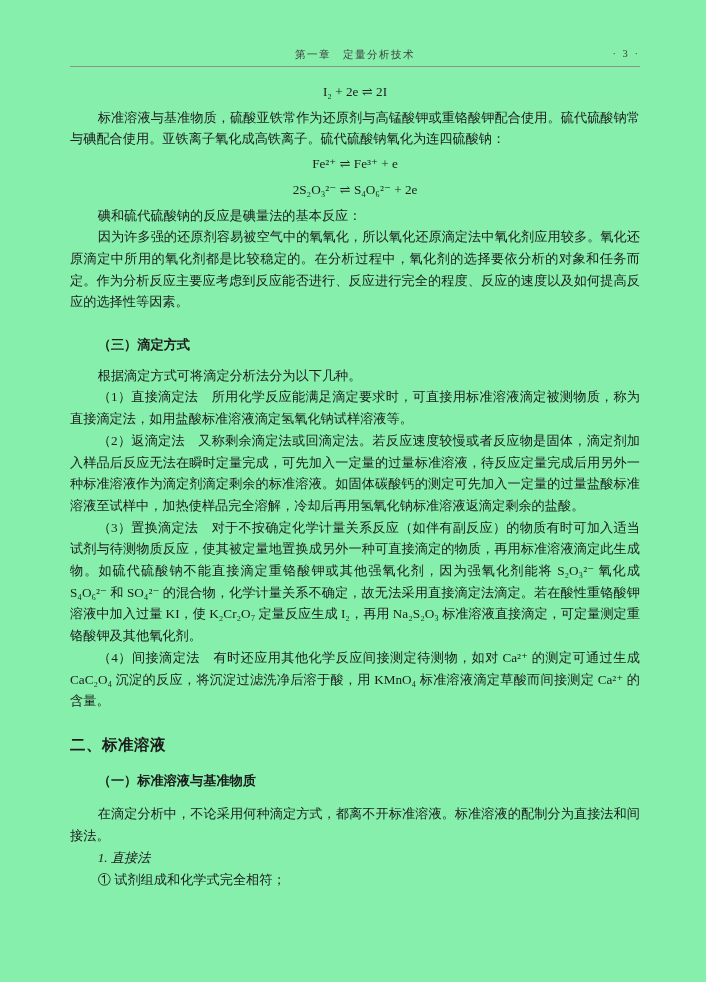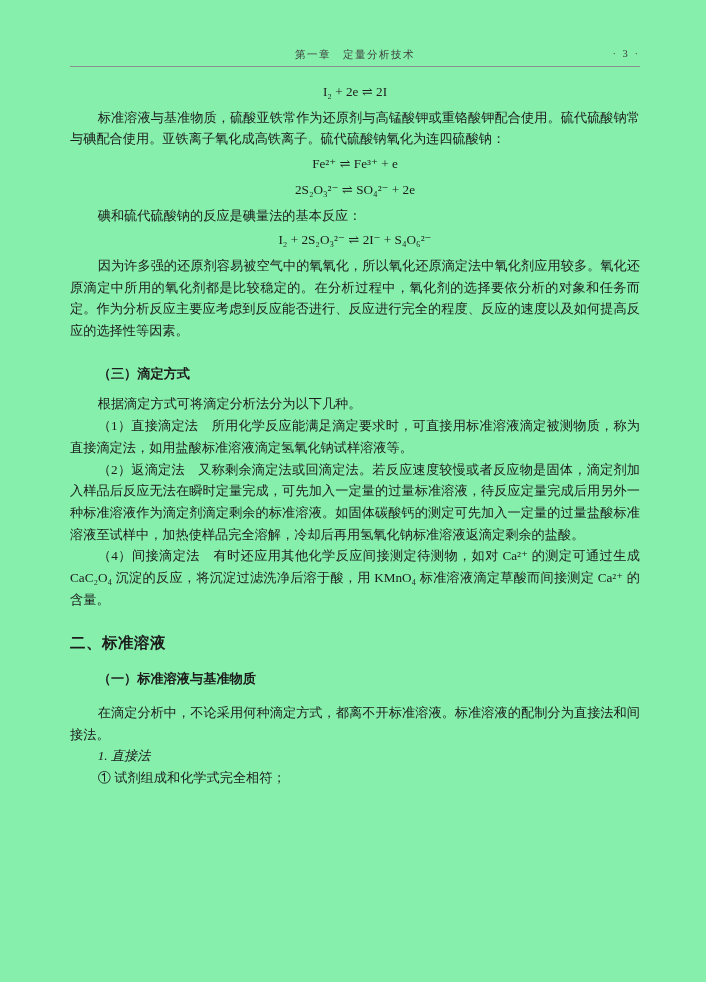--- a/index.html
+++ b/index.html
@@ -49,34 +49,34 @@
   </div>
 
   <div class="content">
 
     <div class="eq">I₂ + 2e ⇌ 2I</div>
 
     <p>标准溶液与基准物质，硫酸亚铁常作为还原剂与高锰酸钾或重铬酸钾配合使用。硫代硫酸钠常与碘配合使用。亚铁离子氧化成高铁离子。硫代硫酸钠氧化为连四硫酸钠：</p>
 
     <div class="eq-group">
       <div class="eq">Fe²⁺ ⇌ Fe³⁺ + e</div>
-      <div class="eq">2S₂O₃²⁻ ⇌ SO₄²⁻ + 2e</div>
+      <div class="eq">2S₂O₃²⁻ ⇌ S₄O₆²⁻ + 2e</div>
     </div>
 
     <p>碘和硫代硫酸钠的反应是碘量法的基本反应：</p>
 
-    <div class="eq">I₂ + 2S₂O₃²⁻ ⇌ 2I⁻ + S₄O₆²⁻</div>
 
     <p>因为许多强的还原剂容易被空气中的氧氧化，所以氧化还原滴定法中氧化剂应用较多。氧化还原滴定中所用的氧化剂都是比较稳定的。在分析过程中，氧化剂的选择要依分析的对象和任务而定。作为分析反应主要应考虑到反应能否进行、反应进行完全的程度、反应的速度以及如何提高反应的选择性等因素。</p>
 
     <div class="h3">（三）滴定方式</div>
 
     <p>根据滴定方式可将滴定分析法分为以下几种。</p>
     <p>（1）直接滴定法　所用化学反应能满足滴定要求时，可直接用标准溶液滴定被测物质，称为直接滴定法，如用盐酸标准溶液滴定氢氧化钠试样溶液等。</p>
     <p>（2）返滴定法　又称剩余滴定法或回滴定法。若反应速度较慢或者反应物是固体，滴定剂加入样品后反应无法在瞬时定量完成，可先加入一定量的过量标准溶液，待反应定量完成后用另外一种标准溶液作为滴定剂滴定剩余的标准溶液。如固体碳酸钙的测定可先加入一定量的过量盐酸标准溶液至试样中，加热使样品完全溶解，冷却后再用氢氧化钠标准溶液返滴定剩余的盐酸。</p>
+    <p>（3）置换滴定法　对于不按确定化学计量关系反应（如伴有副反应）的物质有时可加入适当试剂与待测物质反应，使其被定量地置换成另外一种可直接滴定的物质，再用标准溶液滴定此生成物。如硫代硫酸钠不能直接滴定重铬酸钾或其他强氧化剂，因为强氧化剂能将 S₂O₃²⁻ 氧化成 S₄O₆²⁻ 和 SO₄²⁻ 的混合物，化学计量关系不确定，故无法采用直接滴定法滴定。若在酸性重铬酸钾溶液中加入过量 KI，使 K₂Cr₂O₇ 定量反应生成 I₂，再用 Na₂S₂O₃ 标准溶液直接滴定，可定量测定重铬酸钾及其他氧化剂。</p>
     <p>（4）间接滴定法　有时还应用其他化学反应间接测定待测物，如对 Ca²⁺ 的测定可通过生成 CaC₂O₄ 沉淀的反应，将沉淀过滤洗净后溶于酸，用 KMnO₄ 标准溶液滴定草酸而间接测定 Ca²⁺ 的含量。</p>
 
     <div class="h2">二、标准溶液</div>
 
     <div class="h3b">（一）标准溶液与基准物质</div>
 
     <p>在滴定分析中，不论采用何种滴定方式，都离不开标准溶液。标准溶液的配制分为直接法和间接法。</p>
     <p class="kai">1. 直接法</p>
     <p>① 试剂组成和化学式完全相符；</p>
 

